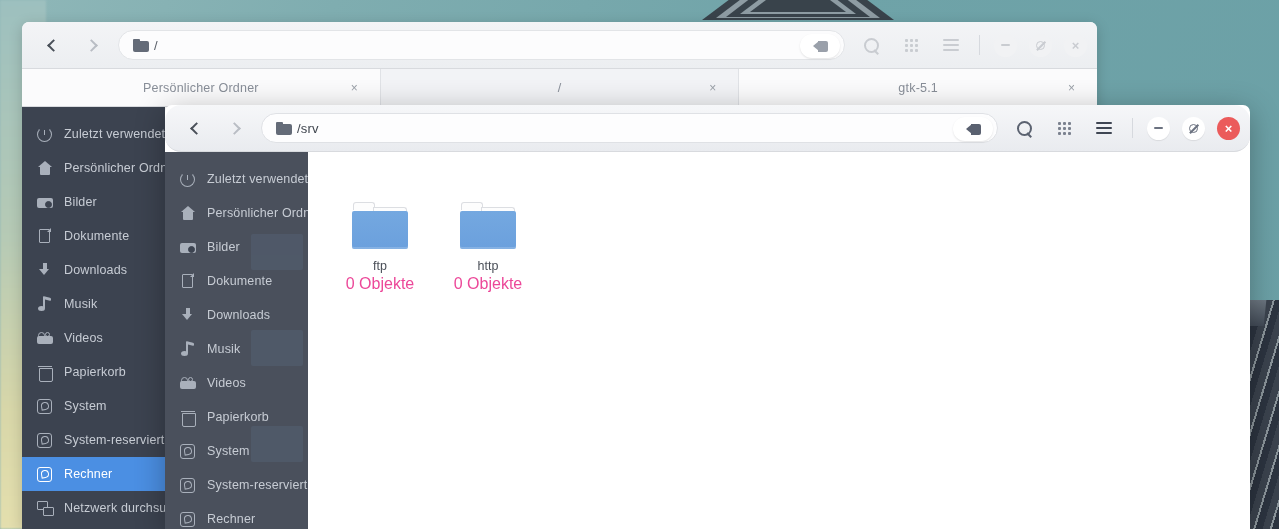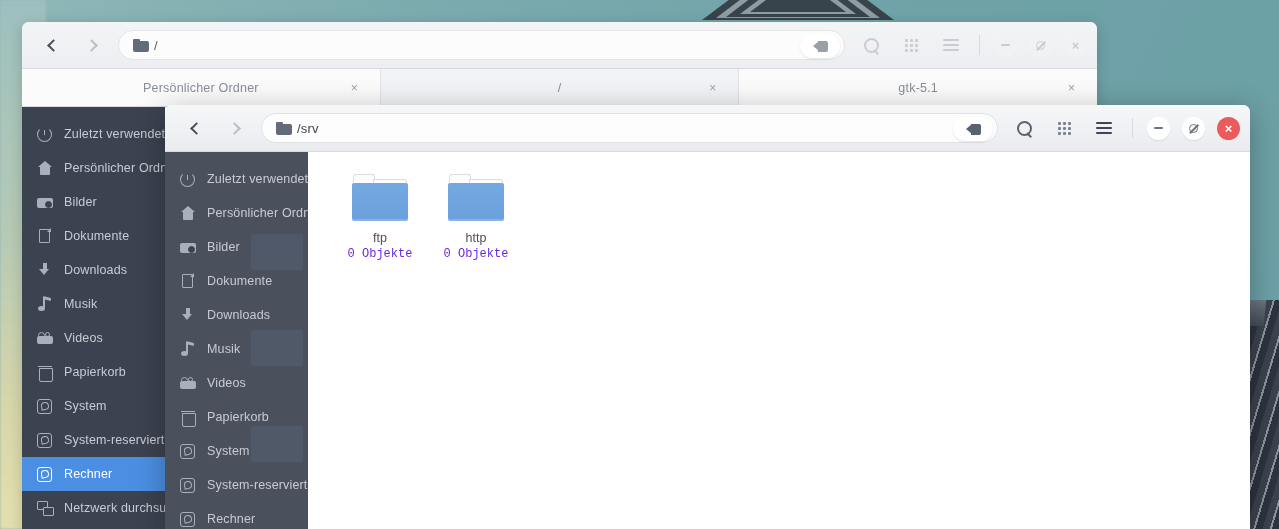--- a/index.html
+++ b/index.html
@@ -72,21 +72,21 @@
 
   
   .headerbar {
     position: relative;
     height: 47px;
     display: flex;
     align-items: center;
     border-bottom: 1px solid #d8dade;
   }
   .hb-inactive { background: linear-gradient(180deg,#f3f4f6 0%, #eceef1 100%); }
-  .hb-active   { background: linear-gradient(180deg,#f6f7f9 0%, #e9ebef 100%); }
+  .hb-active   { background: linear-gradient(180deg,#f6f7f9 0%, #e9ebef 100%); border-radius: 16px; }
 
   .navbtns { display: flex; align-items: center; margin-left: 18px; gap: 12px; }
   .navbtn {
     width: 26px; height: 26px;
     display: flex; align-items: center; justify-content: center;
     cursor: pointer;
   }
   .chev {
     width: 9px; height: 9px;
     border-left: 2px solid currentColor;
@@ -357,21 +357,22 @@
   
   .content {
     flex: 1;
     background: #ffffff;
     position: relative;
     overflow: hidden;
   }
   .files {
     display: flex;
     padding: 22px 0 0 36px;
-    gap: 24px;
+    gap: 36px;
+    margin-top: 28px;
   }
   .file-item {
     width: 72px;
     display: flex; flex-direction: column; align-items: center;
     cursor: pointer;
   }
   .big-folder {
     width: 58px; height: 48px; position: relative; margin-bottom: 9px;
   }
   .big-folder .tab-top {
@@ -391,21 +392,21 @@
     border-radius: 0 3px 0 0;
   }
   .big-folder .body {
     position: absolute; left: 1px; top: 9px;
     width: 56px; height: 38px;
     background: linear-gradient(180deg,#74a8e0 0%, #6ba0dd 100%);
     border-radius: 2px;
     box-shadow: inset 0 -2px 0 rgba(255,255,255,0.18);
   }
   .file-name { font-size: 12.5px; color: #4a4f58; margin-bottom: 2px; }
-  .file-sub  { font-size: 12px; color: #6d28d9; font-family: Liberation Mono, monospace; }
+  .file-sub  { font-size: 16px; color: #ec4899; }
 
   
   .ghost-layer {
     position: absolute; inset: 0; pointer-events: none;
     opacity: 0.10;
   }
   .ghost-folder {
     position: absolute; width: 52px; height: 36px;
     background: #7fa6d4; border-radius: 2px;
   }

